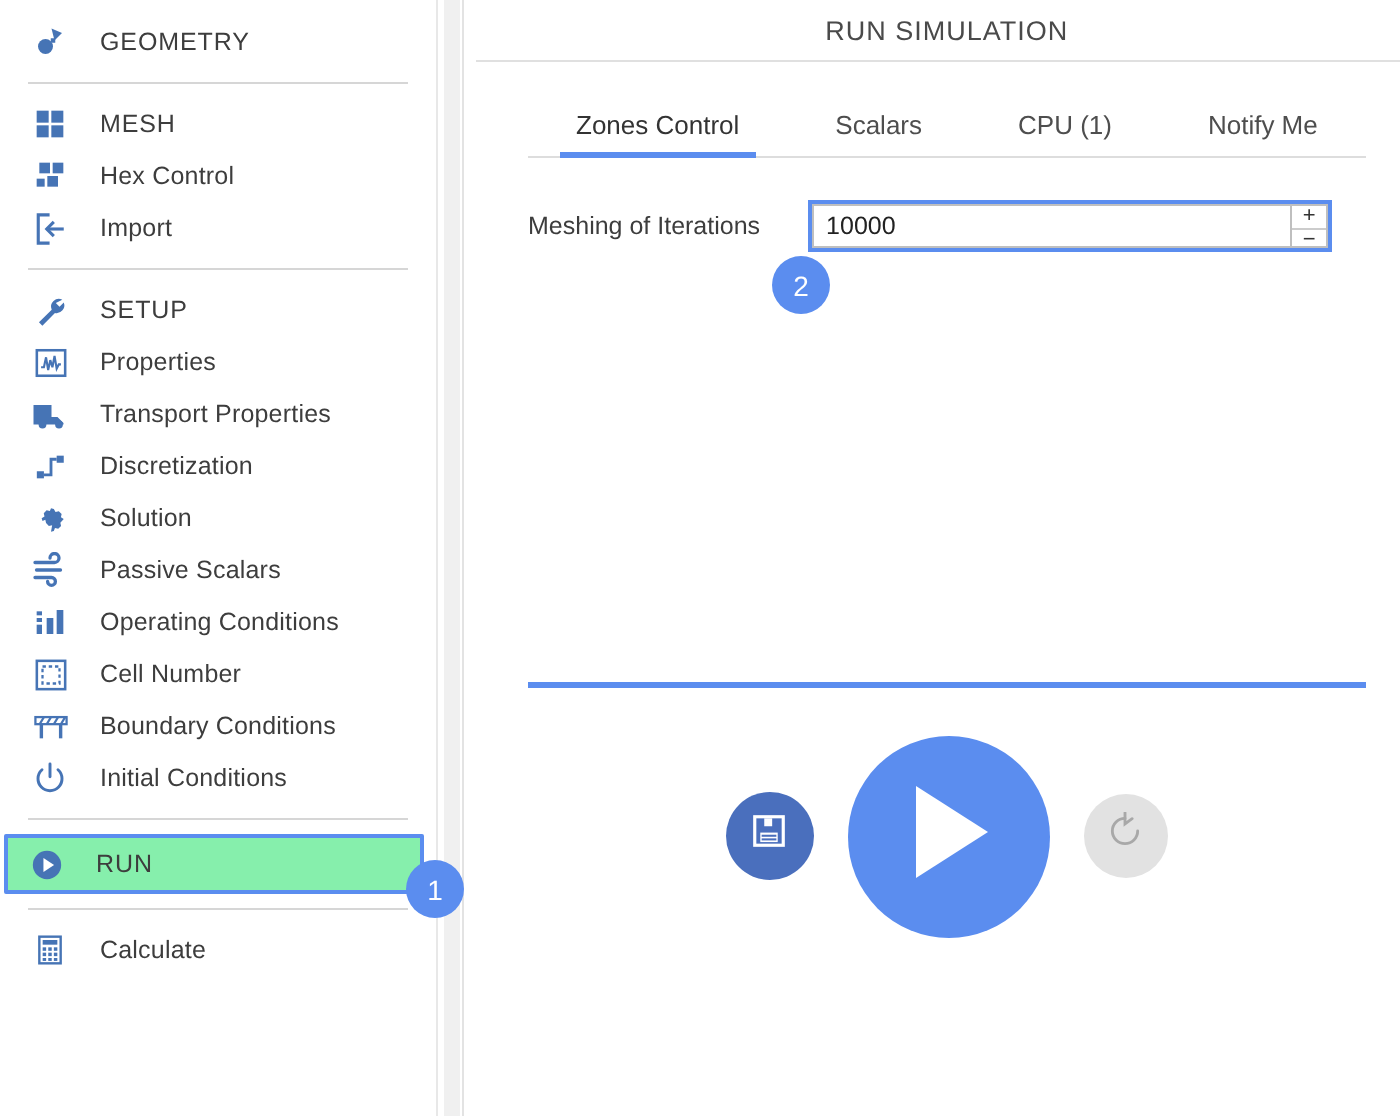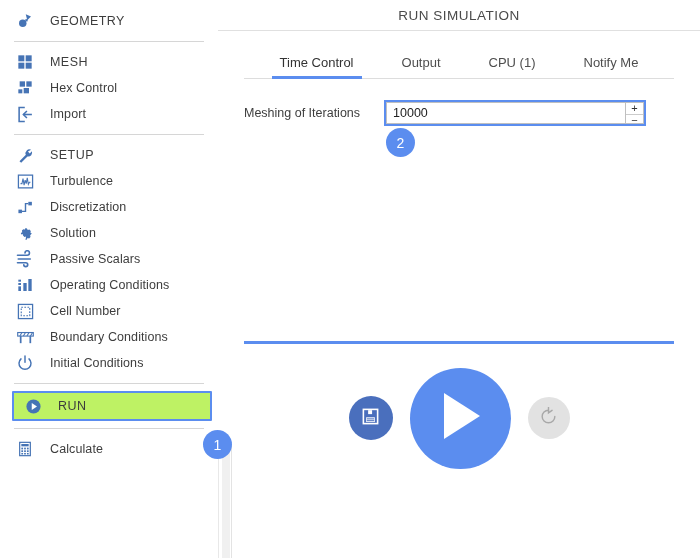--- a/index.html
+++ b/index.html
@@ -11,20 +11,21 @@
     background: #ffffff;
     font-family: "Liberation Sans", sans-serif;
   }
 
   #app {
     position: relative;
     width: 700px;
     height: 558px;
     display: flex;
     background: #ffffff;
+    gap: 20px;
   }
 
   
   #sidebar {
     position: relative;
     width: 218px;
     height: 558px;
     background: #ffffff;
     padding-top: 8px;
     flex: 0 0 218px;
@@ -62,24 +63,24 @@
     letter-spacing: 0.45px;
   }
 
   .nav-divider {
     height: 1px;
     background: #d6d6d6;
     margin: 7px 14px 7px 14px;
   }
 
   .nav-item.selected {
-    background: #bef264;
+    background: #86efac;
     border: 2px solid #5b8def;
     height: 30px;
-    margin: 0 6px 0 12px;
+    margin: 0 6px 0 2px;
     padding-left: 8px;
     border-radius: 1px;
   }
 
   
   #gutter {
     position: absolute;
     left: 218px;
     top: 0;
     width: 14px;
@@ -321,21 +322,31 @@
         </span>
         <span class="nav-label">SETUP</span>
       </div>
       <div class="nav-item">
         <span class="nav-icon">
           <svg width="17" height="17" viewBox="0 0 24 24">
             <rect x="2" y="3" width="20" height="18" fill="none" stroke="#4674b5" stroke-width="1.8"></rect>
             <polyline points="5,15 7,15 8.5,8 10,17 11.5,10 13,15 14.5,7 16,16 17.5,13 19,13" fill="none" stroke="#4674b5" stroke-width="1.5"></polyline>
           </svg>
         </span>
-        <span class="nav-label">Turbulence</span>
+        <span class="nav-label">Properties</span>
+      </div>
+      <div class="nav-item">
+        <span class="nav-icon">
+          <svg width="18" height="18" viewBox="0 0 24 24">
+            <path d="M1 6 h12 v8 h4 l4 4 v1 h-20 z" fill="#4674b5"></path>
+            <circle cx="7" cy="19" r="2.6" fill="#4674b5"></circle>
+            <circle cx="18" cy="19" r="2.6" fill="#4674b5"></circle>
+          </svg>
+        </span>
+        <span class="nav-label">Transport Properties</span>
       </div>
       <div class="nav-item">
         <span class="nav-icon">
           <svg width="17" height="17" viewBox="0 0 24 24">
             <rect x="2" y="15" width="5" height="5" fill="#4674b5"></rect>
             <rect x="16" y="4" width="5" height="5" fill="#4674b5"></rect>
             <path d="M7 17.5 H12 V6.5 H16" fill="none" stroke="#4674b5" stroke-width="2"></path>
           </svg>
         </span>
         <span class="nav-label">Discretization</span>
@@ -435,22 +446,22 @@
 
   <div id="gutter">
     <div id="gutter-track"></div>
   </div>
 
   <div id="main">
 
     <div id="panel-title">RUN SIMULATION</div>
 
     <div id="tabs">
-        <div class="tab active">Time Control</div>
-        <div class="tab">Output</div>
+        <div class="tab active">Zones Control</div>
+        <div class="tab">Scalars</div>
         <div class="tab">CPU  (1)</div>
         <div class="tab">Notify Me</div>
       </div>
 
     <div id="field-row">
       <div id="field-label">Meshing of Iterations</div>
 
       <div id="spinbox">
         <div id="spin-value">10000</div>
         <div id="spin-btns">

